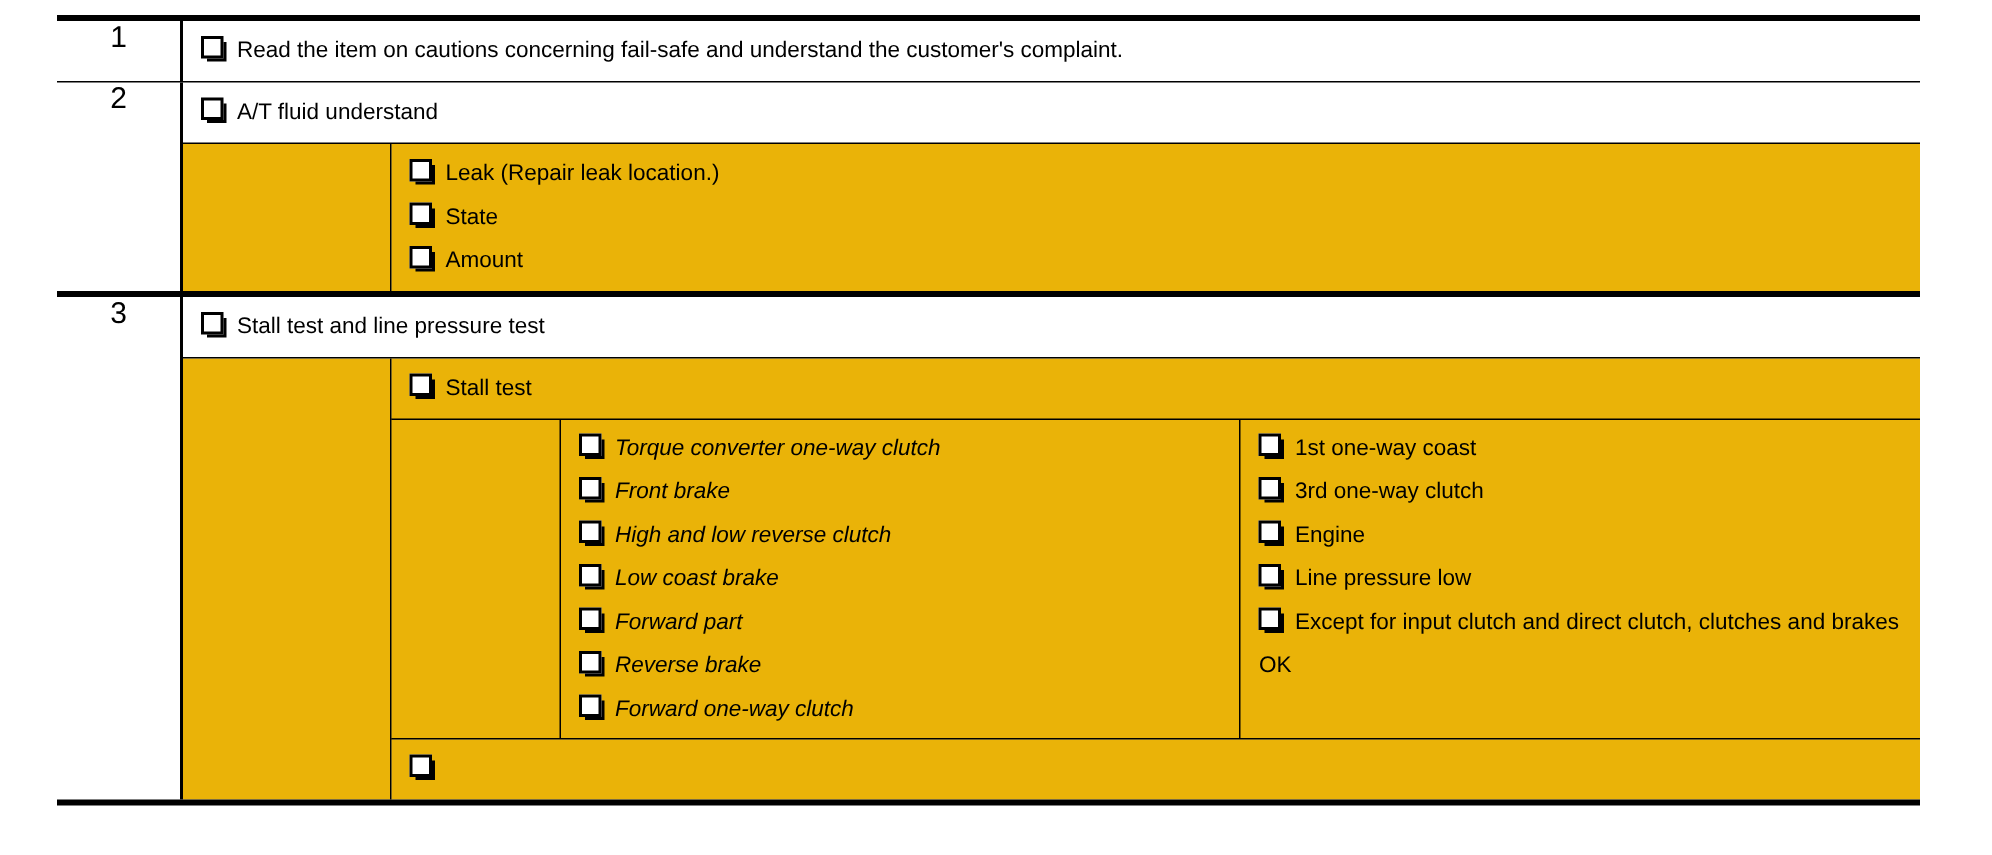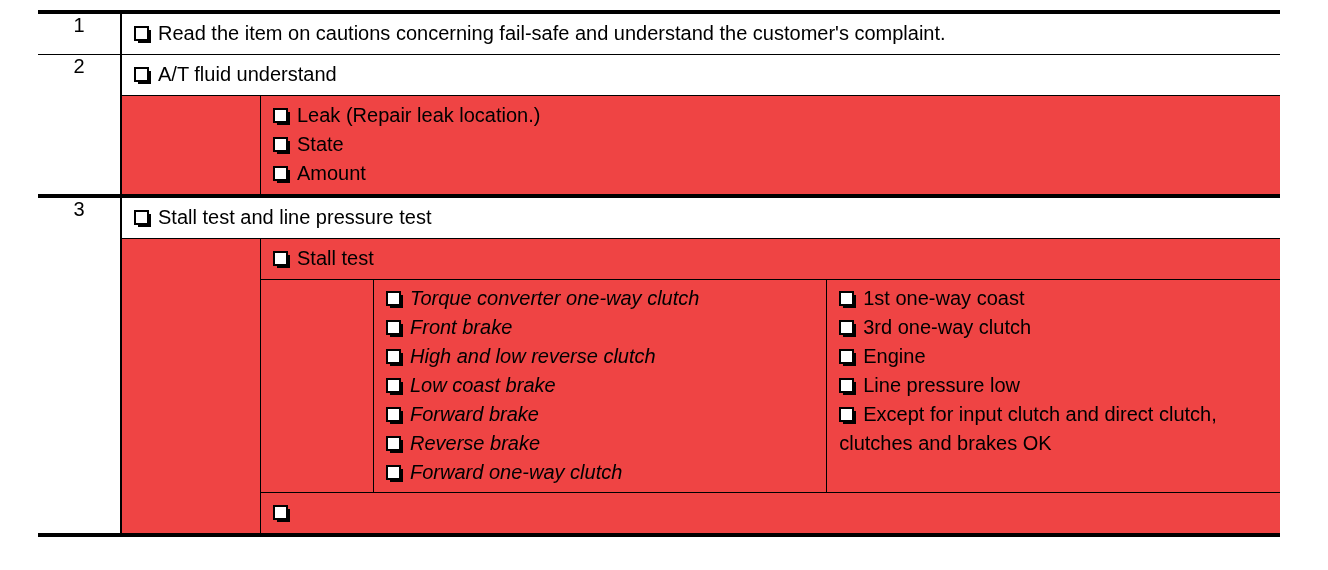--- a/index.html
+++ b/index.html
@@ -51,29 +51,29 @@
   .bb-thick { border-bottom: 4px solid #000; }
   .bb-thin  { border-bottom: 1.5px solid #000; }
   .br-thin  { border-right: 1.5px solid #000; font-style: italic; }
 
   
   table.inner {
     width: 100%;
     border-collapse: collapse;
     table-layout: fixed;
   }
-  table.inner td { padding: 0; vertical-align: top; background:#ef4444;margin-left:13px; }
+  table.inner td { padding: 0; vertical-align: top; background:#eab308;margin-left:13px; }
 
   .spacer-1 { width: 138px; }
   .spacer-2 { width: 112px; }
 
   
   .cell {
     padding: 5px 0 6px 12px;
-    font-size: 20px;
+    font-size: 15px;
     line-height: 29px;
   }
   .cell.tight { padding-top: 4px; padding-bottom: 5px; }
 
   .line { white-space: nowrap; }
   .line.wrap { white-space: normal; }
 
   .cb {
     display: inline-block;
     width: 17px;
@@ -192,21 +192,21 @@
                       <div class="line cbwrap">
                         <span class="cb"></span><span>Front brake</span>
                       </div>
                       <div class="line cbwrap">
                         <span class="cb"></span><span>High and low reverse clutch</span>
                       </div>
                       <div class="line cbwrap">
                         <span class="cb"></span><span>Low coast brake</span>
                       </div>
                       <div class="line cbwrap">
-                        <span class="cb"></span><span>Forward brake</span>
+                        <span class="cb"></span><span>Forward part</span>
                       </div>
                       <div class="line cbwrap">
                         <span class="cb"></span><span>Reverse brake</span>
                       </div>
                       <div class="line cbwrap">
                         <span class="cb"></span><span>Forward one-way clutch</span>
                       </div>
                     </div>
                   </td>
                   <td>

